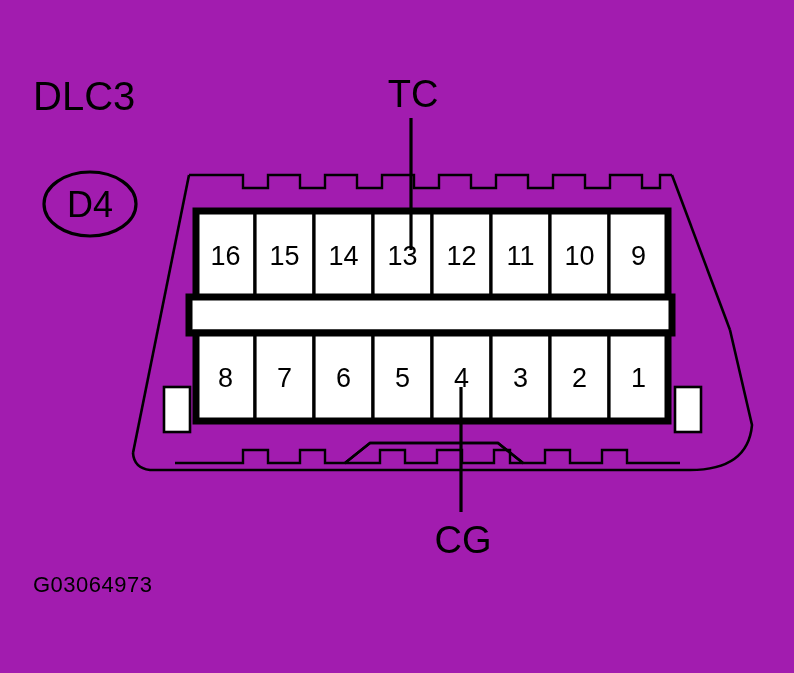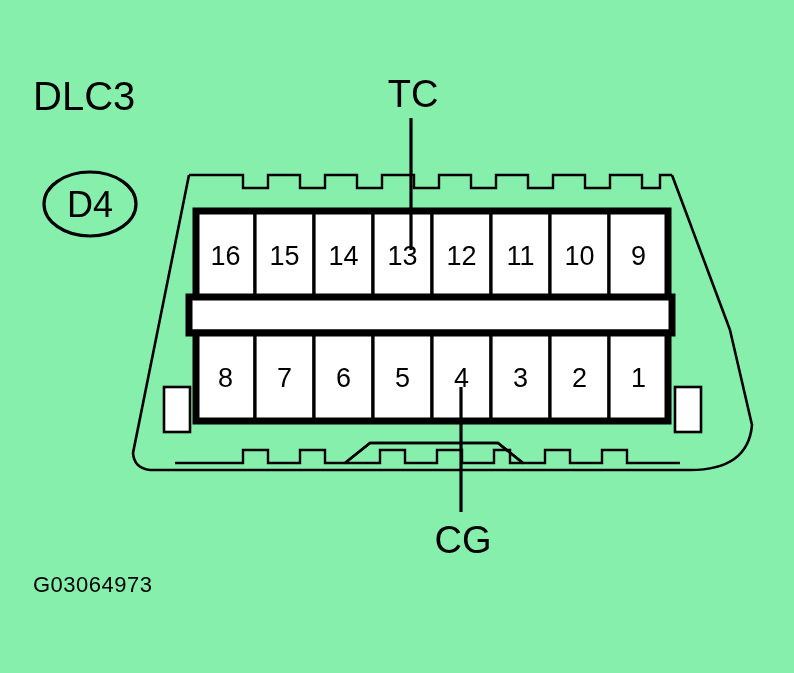--- a/index.html
+++ b/index.html
@@ -10,21 +10,21 @@
   body {
     width: 794px;
     height: 673px;
     font-family: "Liberation Sans", sans-serif;
     overflow: hidden;
   }
   #figure-root {
     position: relative;
     width: 794px;
     height: 673px;
-    background: #86efac;
+    background: #a21caf;
   }
   #figure-svg {
     position: absolute;
     left: 0;
     top: 0;
     display: block;
   }
   .lbl {
     fill: #000000;
     font-family: "Liberation Sans", sans-serif;

